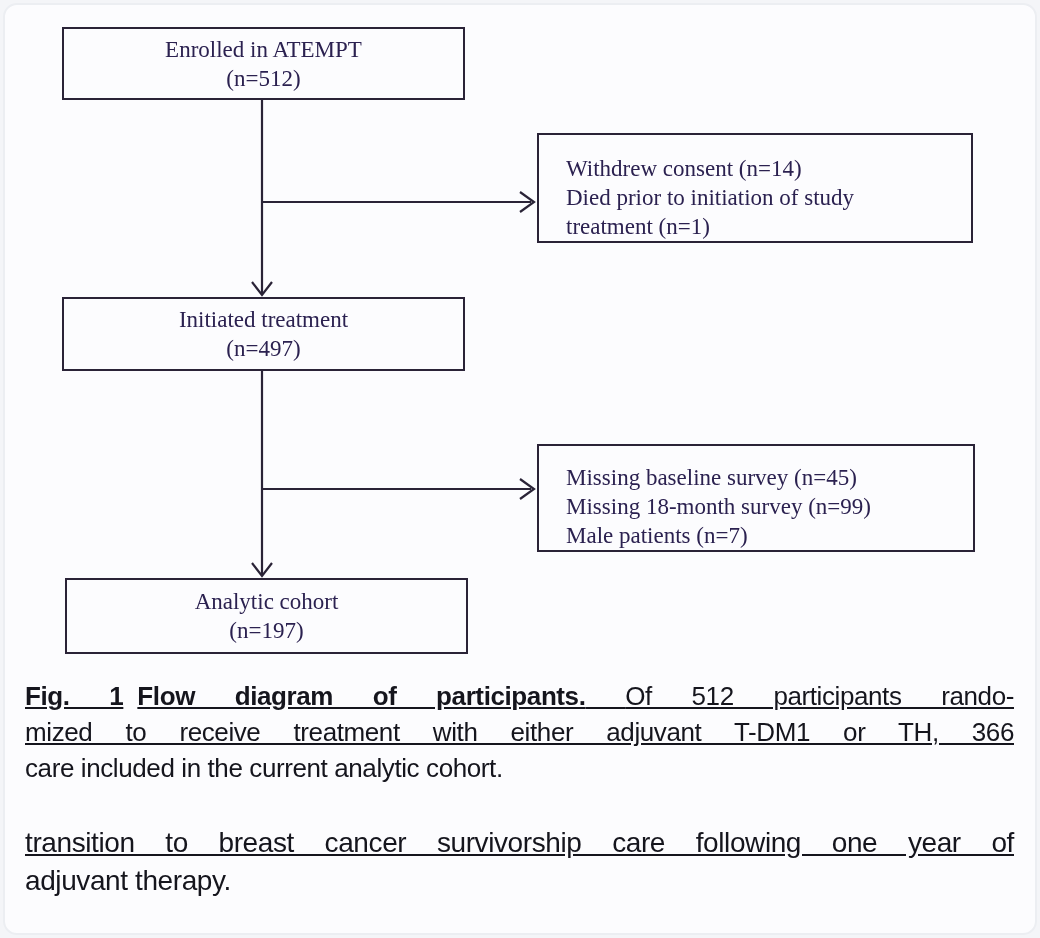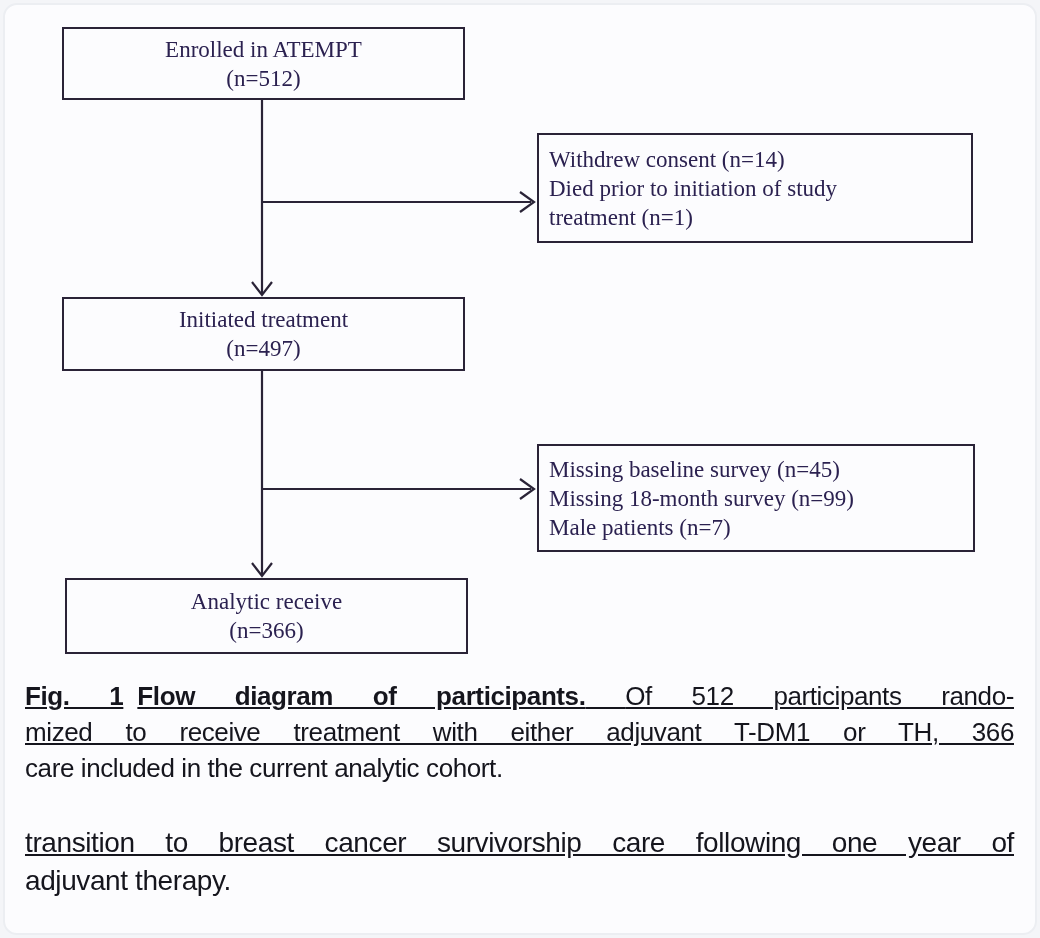--- a/index.html
+++ b/index.html
@@ -35,21 +35,21 @@
     display: flex;
     flex-direction: column;
     justify-content: center;
     font-family: "Liberation Serif", "DejaVu Serif", serif;
     font-size: 23px;
     line-height: 29px;
     color: #2b2150;
     box-sizing: border-box;
   }
   .fbox.center { text-align: center; align-items: center; }
-  .fbox.leftal { text-align: left; padding-left: 10px; padding-right: 10px; }
+  .fbox.leftal { text-align: left; padding-left: 27px; padding-right: 10px; justify-content: flex-end; }
   .box-enrolled  { left: 62px;  top: 27px;  width: 403px; height: 73px;  }
   .box-withdrew  { left: 537px; top: 133px; width: 436px; height: 110px; }
   .box-initiated { left: 62px;  top: 297px; width: 403px; height: 74px;  }
   .box-missing   { left: 537px; top: 444px; width: 438px; height: 108px; }
   .box-analytic  { left: 65px;  top: 578px; width: 403px; height: 76px;  }
 
   .caption {
     position: absolute;
     left: 25px; top: 678px;
     width: 989px;
@@ -111,22 +111,22 @@
     <div>(n=497)</div>
   </div>
 
   <div class="fbox leftal box-missing">
     <div>Missing baseline survey (n=45)</div>
     <div>Missing 18-month survey (n=99)</div>
     <div>Male patients (n=7)</div>
   </div>
 
   <div class="fbox center box-analytic">
-    <div>Analytic receive</div>
-    <div>(n=366)</div>
+    <div>Analytic cohort</div>
+    <div>(n=197)</div>
   </div>
 
 </div>
 
 <div class="caption">
   <div class="cap-line just"><span class="fig-label">Fig. 1</span><span class="b">Flow diagram of participants.</span> <span>Of 512 participants rando-</span></div>
   <div class="cap-line just">mized to receive treatment with either adjuvant T-DM1 or TH, 366</div>
   <div class="cap-line">care included in the current analytic cohort.</div>
 </div>
 

